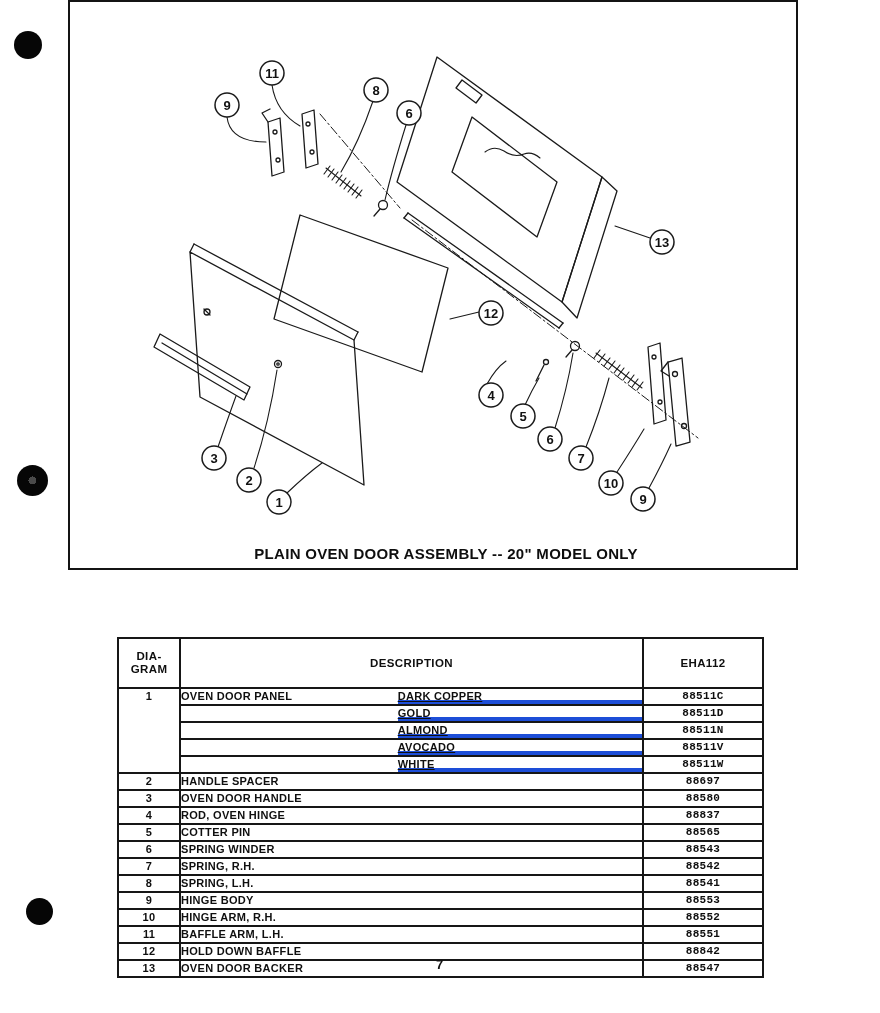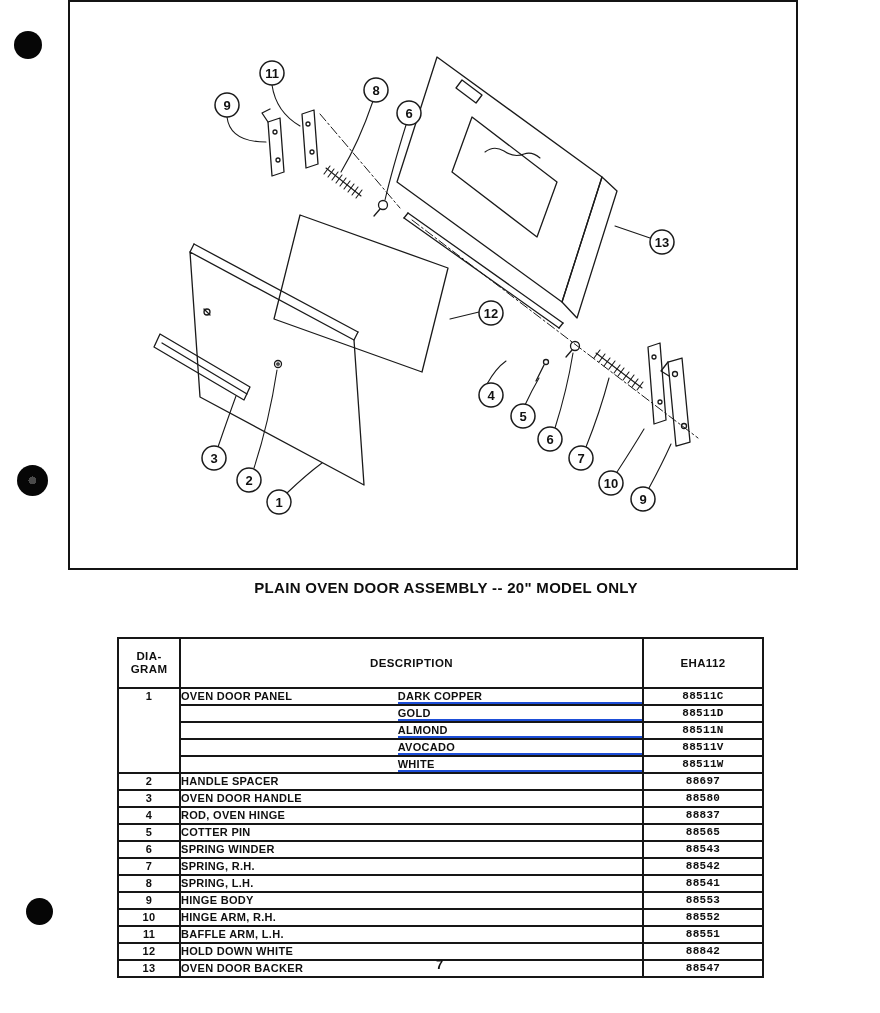--- a/index.html
+++ b/index.html
@@ -17,41 +17,41 @@
   .scan-specks { position:absolute; top:3px; left:322px; width:2px; height:2px; background:#777;
     box-shadow: 24px 1px 0 #888, 46px -1px 0 #777, 66px 4px 0 #999, 12px 5px 0 #aaa; }
 
   .diagram-box {
     position:absolute; left:68px; top:0px; width:730px; height:570px;
     border:2px solid #141414; box-sizing:border-box; background:#fff;
   }
   .diagram-box svg { width:100%; height:100%; display:block; }
 
   .figure-title {
-    position:absolute; top:579px; left:68px; width:756px;
+    position:absolute; top:545px; left:68px; width:756px;
     text-align:center; font-weight:bold; font-size:15px; letter-spacing:0.3px; color:#0e0e0e;
   }
 
   .parts-table {
     position:absolute; left:117px; top:610px; width:645px;
     border-collapse:collapse; table-layout:fixed;
     font-size:11px; font-weight:700; color:#0f0f0f;margin-top:27px;
   }
   .parts-table th, .parts-table td { border:2px solid #161616; padding:0; }
   .parts-table thead th { height:48px; text-align:center; font-size:11.5px; letter-spacing:0.4px; }
   .h-num { white-space:pre-line; line-height:13px; }
   .parts-table td { height:15px; line-height:15px; letter-spacing:0.3px; }
   .c-num { text-align:center; }
   .v-num { vertical-align:top; padding-top:2px; }
   .c-desc { text-align:left; padding-left:8px; }
   .c-part { text-align:center;font-family:Liberation Mono, monospace; }
   .v-desc { border-bottom:none; border-top:none; }
   .desc-split { display:flex; height:15px;justify-content:space-between; }
   .desc-main { width:47%; line-height:15px; }
-  .variant-color { width:53%; line-height:15px; border-bottom:2px solid #1d4ed8; }
+  .variant-color { width:53%; line-height:15px; border-bottom:4px solid #1d4ed8;text-decoration:underline; }
 
   .page-number { position:absolute; top:957px; left:117px; width:645px;
     text-align:center; font-size:13px; font-weight:bold; color:#111; }
 </style>
 </head>
 <body>
 
 <div class="page">
 
   <div class="punch-hole hole-1"></div>
@@ -347,21 +347,21 @@
         <td class="c-desc">HINGE ARM, R.H.</td>
         <td class="c-part">88552</td>
       </tr>
       <tr>
         <td class="c-num">11</td>
         <td class="c-desc">BAFFLE ARM, L.H.</td>
         <td class="c-part">88551</td>
       </tr>
       <tr>
         <td class="c-num">12</td>
-        <td class="c-desc">HOLD DOWN WHITE</td>
+        <td class="c-desc">HOLD DOWN BAFFLE</td>
         <td class="c-part">88842</td>
       </tr>
       <tr>
         <td class="c-num">13</td>
         <td class="c-desc">OVEN DOOR BACKER</td>
         <td class="c-part">88547</td>
       </tr>
     </tbody>
   </table>
 

